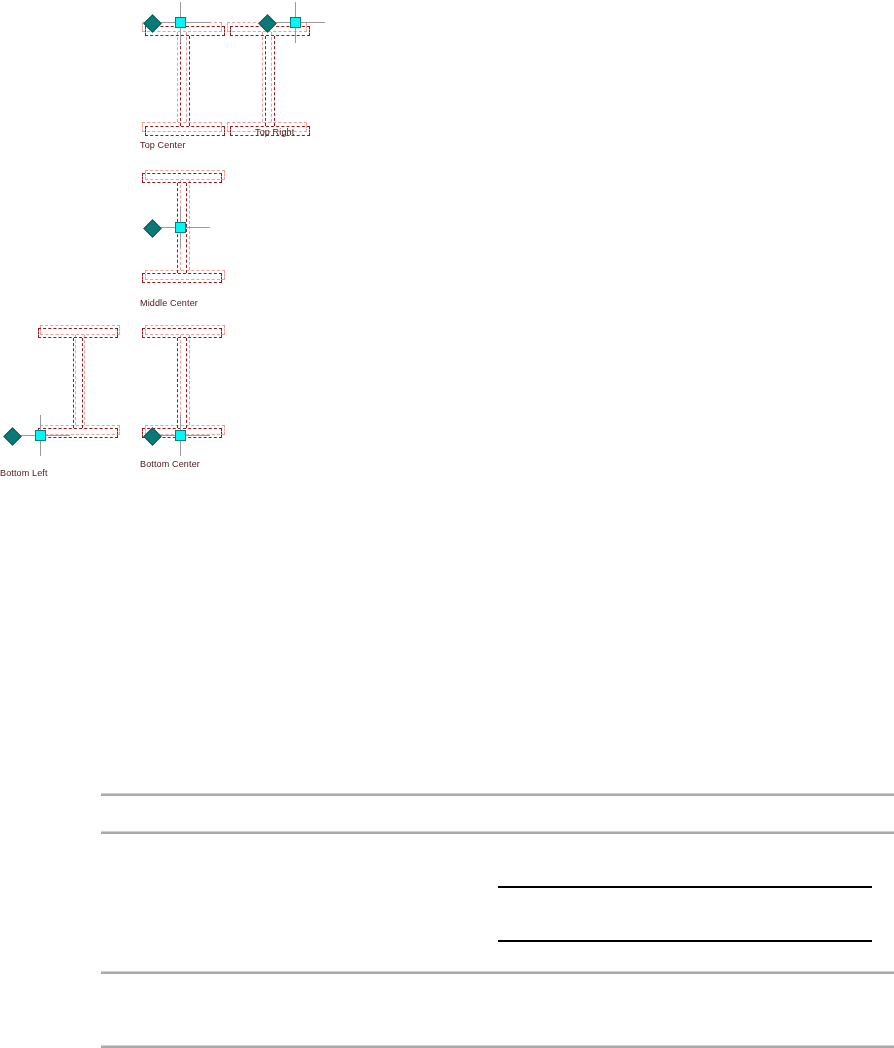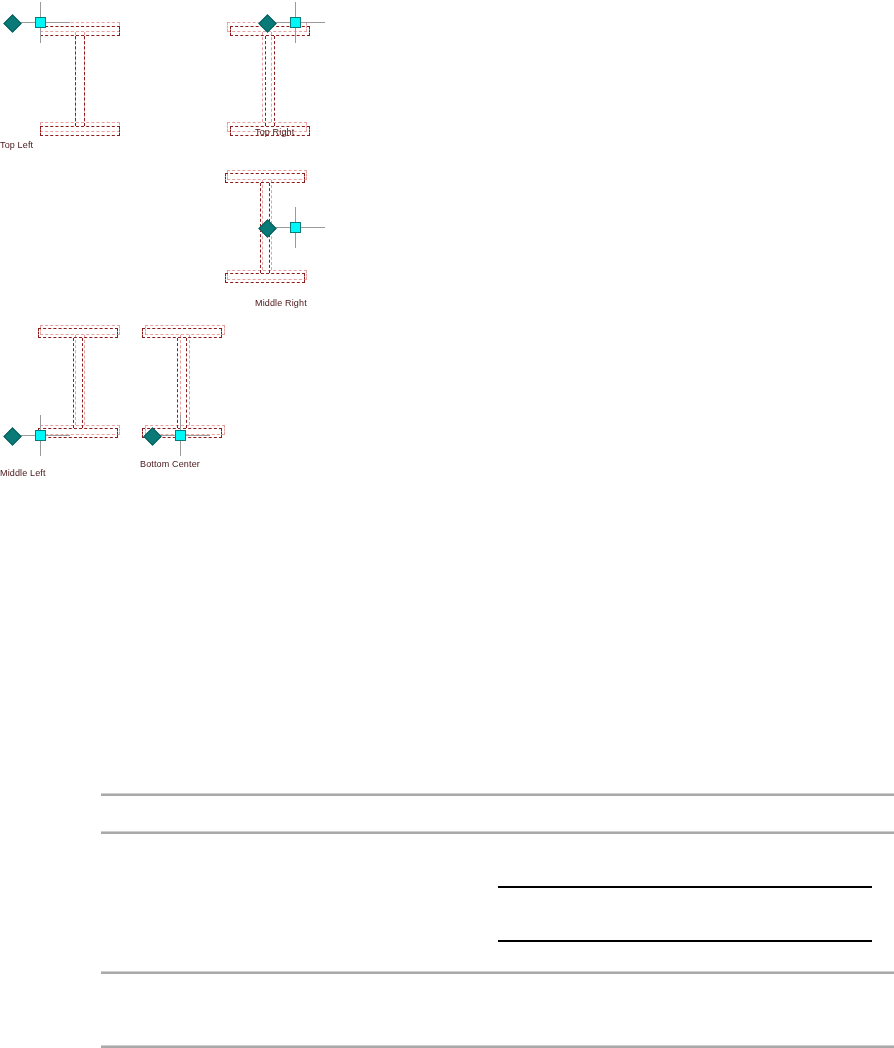--- a/index.html
+++ b/index.html
@@ -46,87 +46,87 @@
 
   
   .rule{position:absolute;}
   .rule-gray{background:#a9a9a9;height:2px;border-top:1px solid #cfcfcf;}
   .rule-black{background:#000000;height:2px;}
 </style>
 </head>
 <body>
 
 <div id="stage">
-    <div class="cell" style="left: 0px; top: 0px;">
-      <div class="glyph ink-light" style="left: 40px; top: 22px; width: 80px; height: 110px;">
+    <div class="cell" style="left: 140px; top: 0px;">
+      <div class="glyph ink-light" style="left: 2px; top: 22px; width: 80px; height: 110px;">
         <div class="flange" style="left: 0px; top: 0px; width: 80px; height: 10px;"></div>
         <div class="flange" style="left: 0px; top: 100px; width: 80px; height: 10px;"></div>
         <div class="web" style="left: 35px; top: 10px; width: 10px; height: 90px;"></div>
       </div>
-      <div class="glyph ink-dark" style="left: 40px; top: 26px; width: 80px; height: 110px;">
+      <div class="glyph ink-dark" style="left: 5px; top: 26px; width: 80px; height: 110px;">
         <div class="flange" style="left: 0px; top: 0px; width: 80px; height: 10px;"></div>
         <div class="flange" style="left: 0px; top: 100px; width: 80px; height: 10px;"></div>
         <div class="web" style="left: 35px; top: 10px; width: 10px; height: 90px;"></div>
       </div>
       <div class="cross-v" style="left: 40px; top: 2px; height: 41px;"></div>
       <div class="cross-h" style="left: 10px; top: 22px; width: 60px;"></div>
       <div class="diamond" style="left: 6px; top: 17px;"></div>
       <div class="square" style="left: 35px; top: 17px;"></div>
-      <div class="cell-label" style="top: 140px;">Top Left</div>
+      <div class="cell-label" style="top: 140px;">Top Center</div>
     </div>
     <div class="cell" style="left: 255px; top: 0px;">
       <div class="glyph ink-light" style="left: -28px; top: 22px; width: 80px; height: 110px;">
         <div class="flange" style="left: 0px; top: 0px; width: 80px; height: 10px;"></div>
         <div class="flange" style="left: 0px; top: 100px; width: 80px; height: 10px;"></div>
         <div class="web" style="left: 35px; top: 10px; width: 10px; height: 90px;"></div>
       </div>
       <div class="glyph ink-dark" style="left: -25px; top: 26px; width: 80px; height: 110px;">
         <div class="flange" style="left: 0px; top: 0px; width: 80px; height: 10px;"></div>
         <div class="flange" style="left: 0px; top: 100px; width: 80px; height: 10px;"></div>
         <div class="web" style="left: 35px; top: 10px; width: 10px; height: 90px;"></div>
       </div>
       <div class="cross-v" style="left: 40px; top: 2px; height: 41px;"></div>
       <div class="cross-h" style="left: 10px; top: 22px; width: 60px;"></div>
       <div class="diamond" style="left: 6px; top: 17px;"></div>
       <div class="square" style="left: 35px; top: 17px;"></div>
       <div class="cell-label" style="top: 127px;">Top Right</div>
     </div>
-    <div class="cell" style="left: 255px; top: 165px;">
-      <div class="glyph ink-light" style="left: -28px; top: 5px; width: 80px; height: 110px;">
+    <div class="cell" style="left: 140px; top: 165px;">
+      <div class="glyph ink-light" style="left: 5px; top: 5px; width: 80px; height: 110px;">
         <div class="flange" style="left: 0px; top: 0px; width: 80px; height: 10px;"></div>
         <div class="flange" style="left: 0px; top: 100px; width: 80px; height: 10px;"></div>
         <div class="web" style="left: 35px; top: 10px; width: 10px; height: 90px;"></div>
       </div>
-      <div class="glyph ink-dark" style="left: -30px; top: 8px; width: 80px; height: 110px;">
+      <div class="glyph ink-dark" style="left: 2px; top: 8px; width: 80px; height: 110px;">
         <div class="flange" style="left: 0px; top: 0px; width: 80px; height: 10px;"></div>
         <div class="flange" style="left: 0px; top: 100px; width: 80px; height: 10px;"></div>
         <div class="web" style="left: 35px; top: 10px; width: 10px; height: 90px;"></div>
       </div>
       <div class="cross-v" style="left: 40px; top: 42px; height: 41px;"></div>
       <div class="cross-h" style="left: 10px; top: 62px; width: 60px;"></div>
       <div class="diamond" style="left: 6px; top: 57px;"></div>
       <div class="square" style="left: 35px; top: 57px;"></div>
-      <div class="cell-label" style="top: 133px;">Middle Right</div>
+      <div class="cell-label" style="top: 133px;">Middle Center</div>
     </div>
     <div class="cell" style="left: 0px; top: 320px;">
       <div class="glyph ink-light" style="left: 40px; top: 5px; width: 80px; height: 110px;">
         <div class="flange" style="left: 0px; top: 0px; width: 80px; height: 10px;"></div>
         <div class="flange" style="left: 0px; top: 100px; width: 80px; height: 10px;"></div>
         <div class="web" style="left: 35px; top: 10px; width: 10px; height: 90px;"></div>
       </div>
       <div class="glyph ink-dark" style="left: 38px; top: 8px; width: 80px; height: 110px;">
         <div class="flange" style="left: 0px; top: 0px; width: 80px; height: 10px;"></div>
         <div class="flange" style="left: 0px; top: 100px; width: 80px; height: 10px;"></div>
         <div class="web" style="left: 35px; top: 10px; width: 10px; height: 90px;"></div>
       </div>
       <div class="cross-v" style="left: 40px; top: 95px; height: 41px;"></div>
       <div class="cross-h" style="left: 10px; top: 115px; width: 60px;"></div>
       <div class="diamond" style="left: 6px; top: 110px;"></div>
       <div class="square" style="left: 35px; top: 110px;"></div>
-      <div class="cell-label" style="top: 148px;">Middle Left</div>
+      <div class="cell-label" style="top: 148px;">Bottom Left</div>
     </div>
     <div class="cell" style="left: 140px; top: 320px;">
       <div class="glyph ink-light" style="left: 5px; top: 5px; width: 80px; height: 110px;">
         <div class="flange" style="left: 0px; top: 0px; width: 80px; height: 10px;"></div>
         <div class="flange" style="left: 0px; top: 100px; width: 80px; height: 10px;"></div>
         <div class="web" style="left: 35px; top: 10px; width: 10px; height: 90px;"></div>
       </div>
       <div class="glyph ink-dark" style="left: 2px; top: 8px; width: 80px; height: 110px;">
         <div class="flange" style="left: 0px; top: 0px; width: 80px; height: 10px;"></div>
         <div class="flange" style="left: 0px; top: 100px; width: 80px; height: 10px;"></div>

